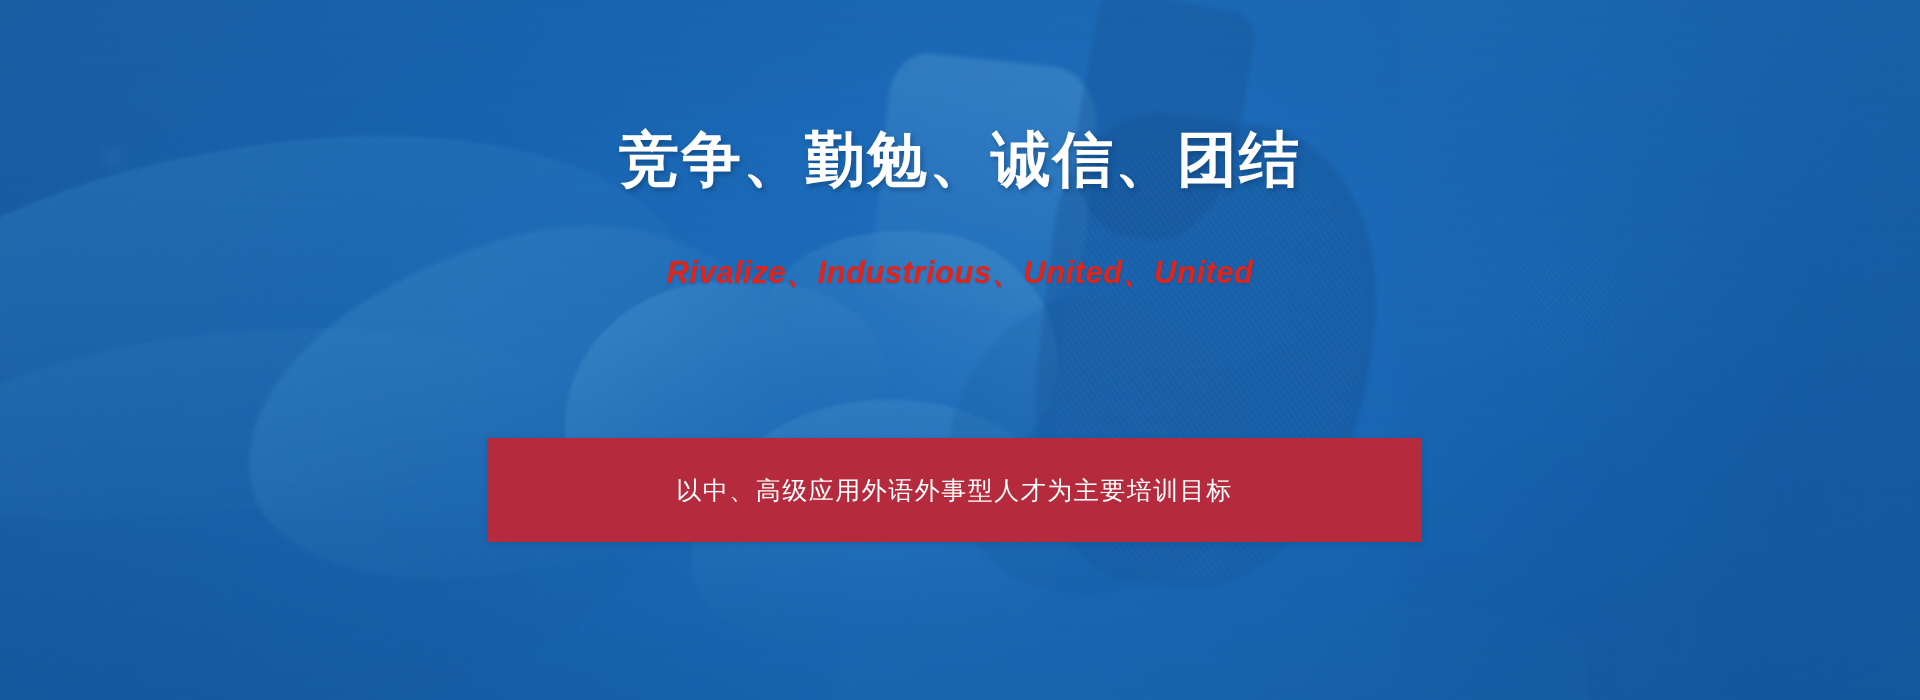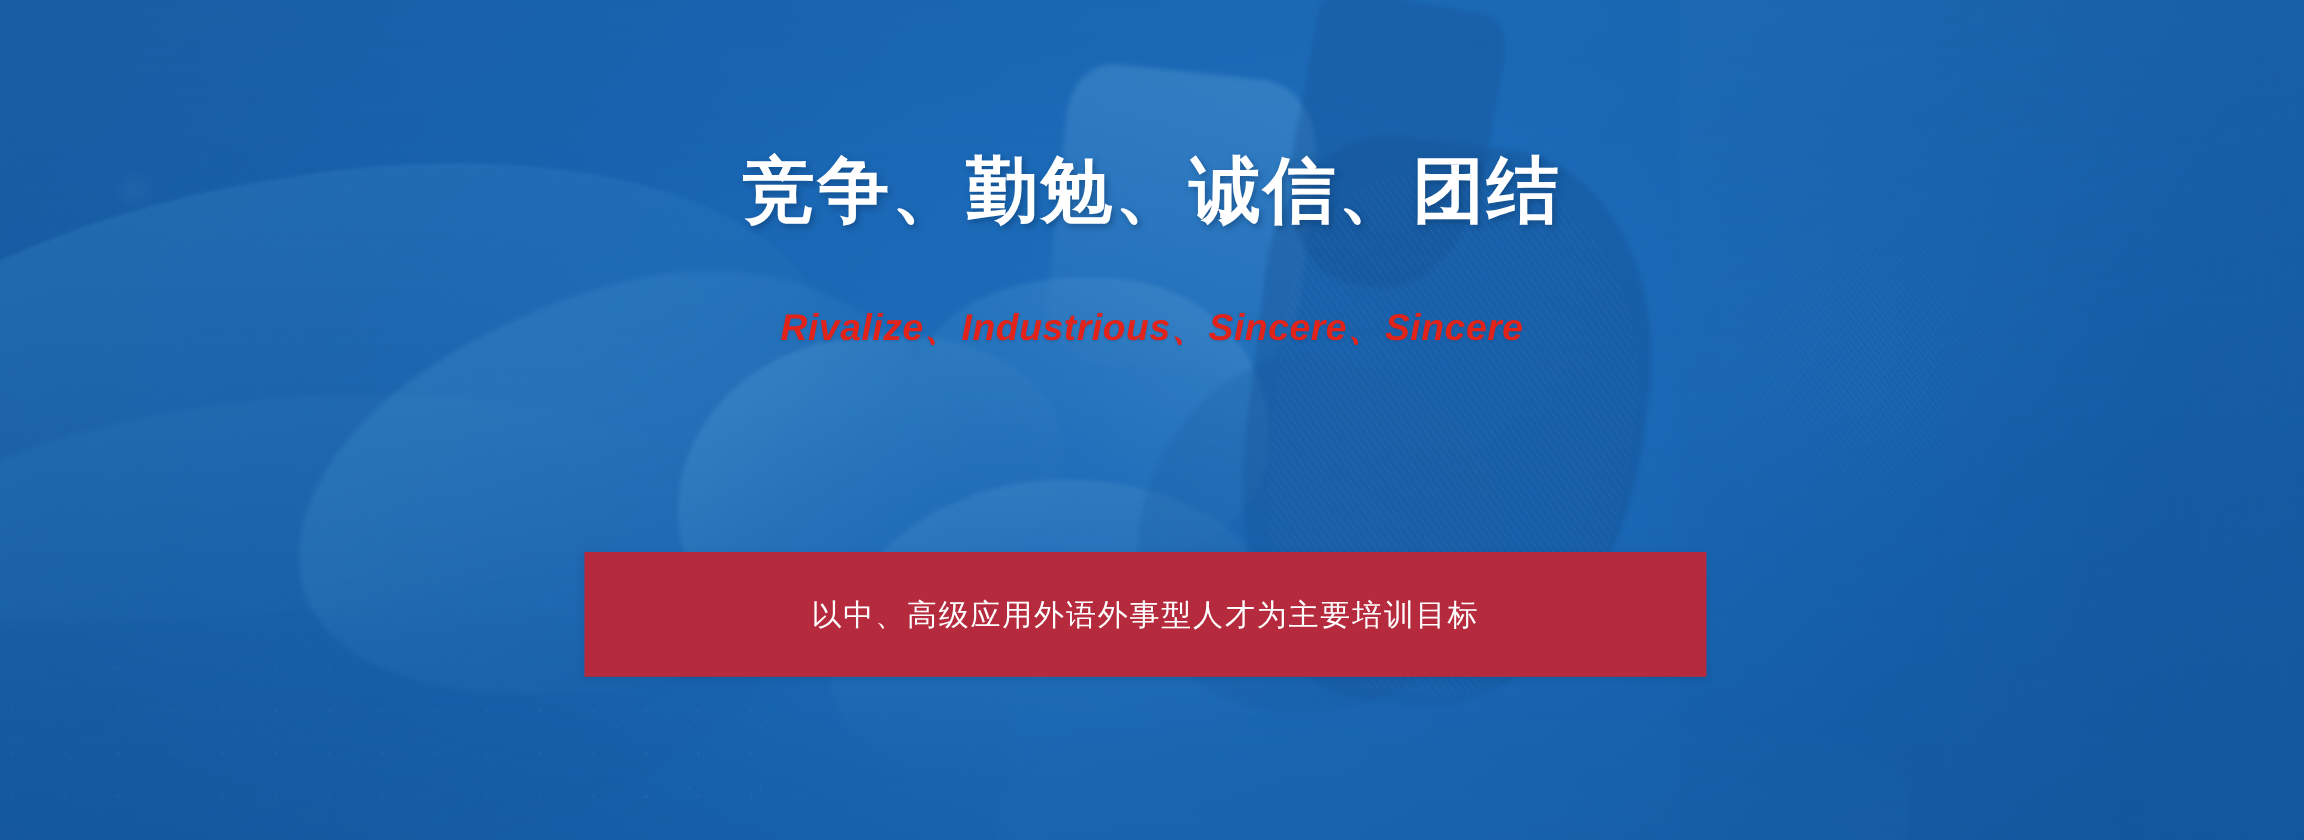--- a/index.html
+++ b/index.html
@@ -223,21 +223,21 @@
     font-style:italic;
     font-size:31px;
     letter-spacing:.5px;
     line-height:1.1;
     white-space:nowrap;
     text-shadow:0 1px 2px rgba(20,60,110,.25);
   }
 
   .redbox {
     position:absolute;
-    left:487px; top:460px;
+    left:487px; top:438px;
     width:935px; height:104px;
     background:#b52b3d;
     display:flex; flex-direction:column;
     align-items:center; justify-content:center;
     box-shadow:0 2px 6px rgba(10,50,96,.18);
   }
   .redbox-line {
     color:#ffffff;
     font-family:"DejaVu Serif","Liberation Serif",serif;
     font-size:25px;
@@ -281,20 +281,20 @@
 
     <div class="bg-tint"></div>
     <div class="bg-tint2"></div>
     <div class="bg-vignette"></div>
   </div>
 
   <div class="content">
 
     <div class="headline">竞争、勤勉、诚信、团结</div>
 
-    <div class="subhead">Rivalize、Industrious、Sincere、Sincere</div>
+    <div class="subhead">Rivalize、Industrious、United、United</div>
 
     <div class="redbox">
       <div class="redbox-line">以中、高级应用外语外事型人才为主要培训目标</div>
     </div>
 
   </div>
 </div>
 
 </body></html>

